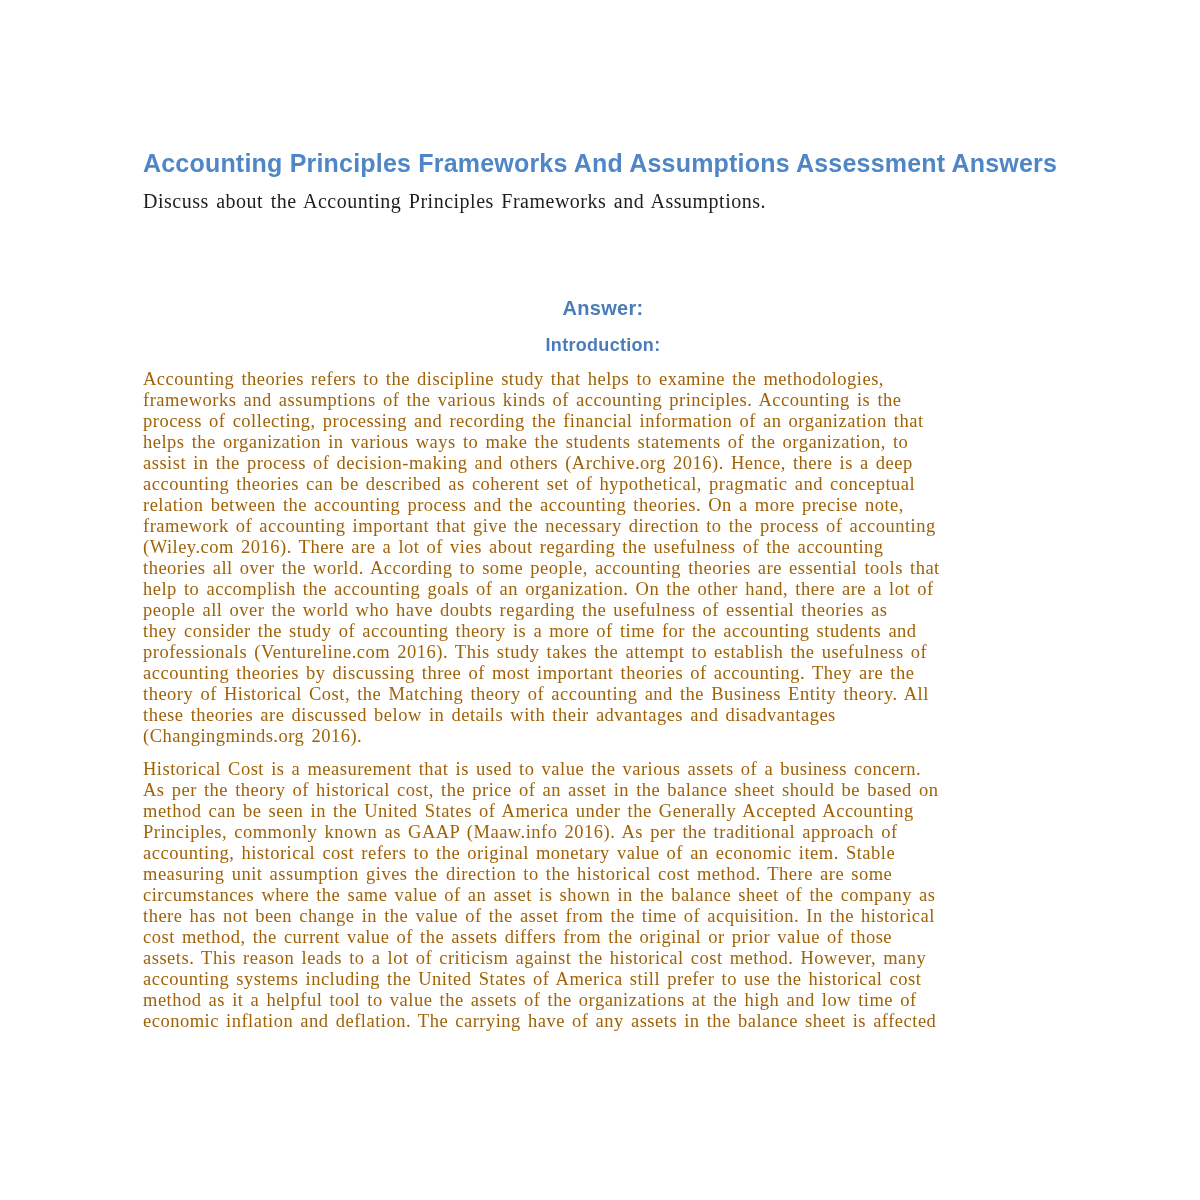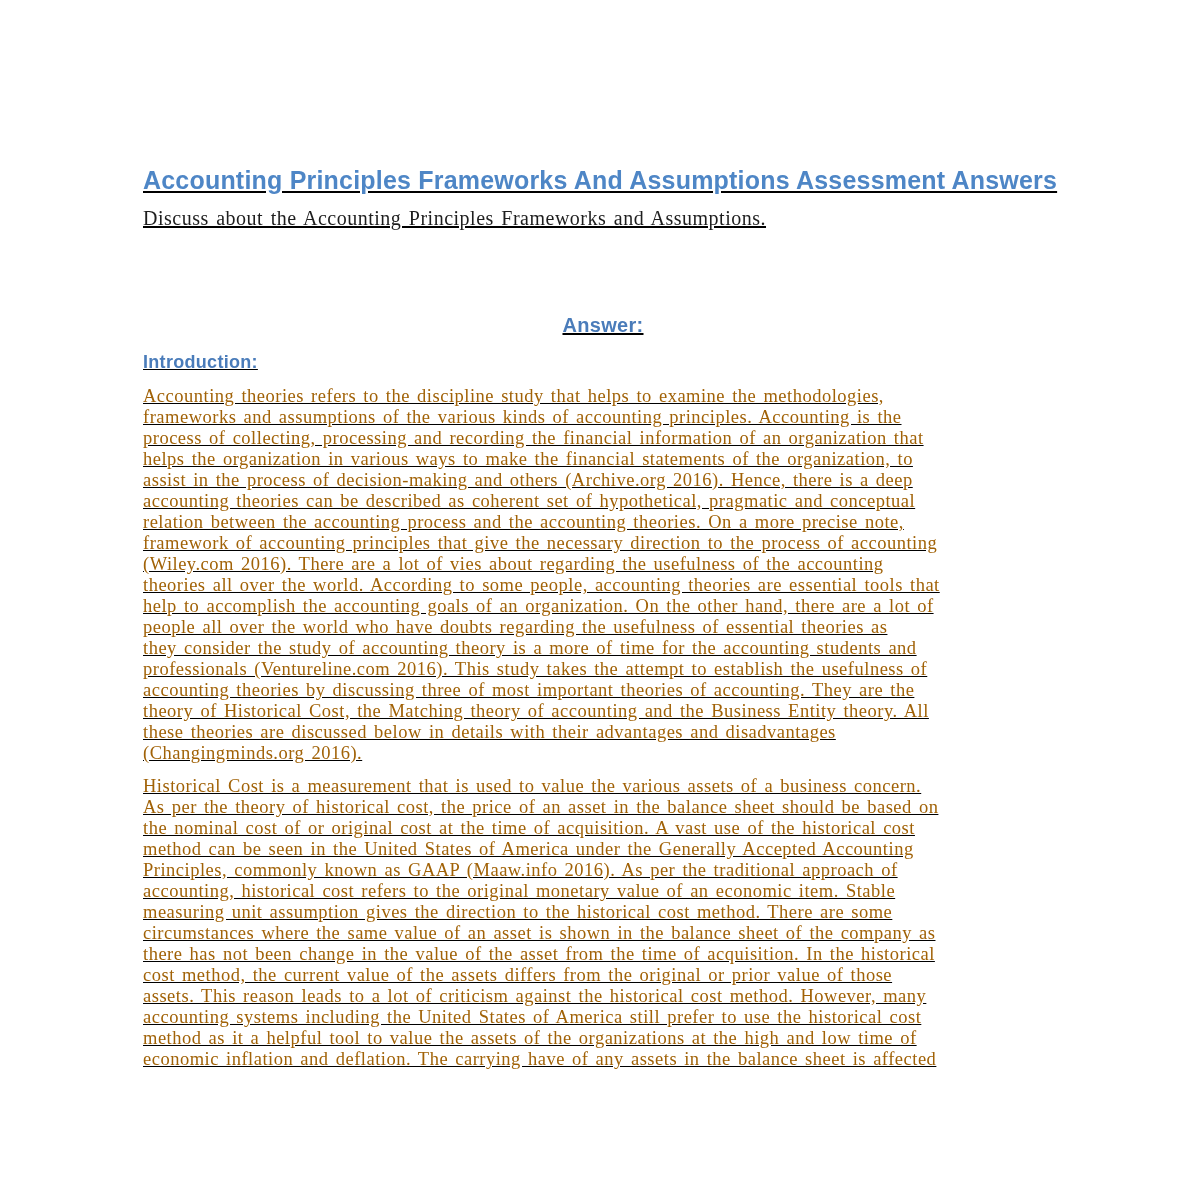--- a/index.html
+++ b/index.html
@@ -10,23 +10,22 @@
   body {
     width: 1200px;
     height: 1200px;
     position: relative;
     font-family: "Liberation Serif", serif;
     overflow: hidden;
   }
   .page {
     position: absolute;
     left: 143px;
-    top: 17px;
+    top: 0;
     width: 920px;
-    text-decoration: underline;
   }
   .doc-title {
     margin: 147px 0 0 0;
     font-family: "Liberation Sans", sans-serif;
     font-weight: 700;
     font-size: 25px;
     line-height: 32px;
     color: #4e86c6;
     letter-spacing: 0.2px;
   }
@@ -49,20 +48,21 @@
     text-align: center;
   }
   .intro-heading {
     margin: 16px 0 0 0;
     font-family: "Liberation Sans", sans-serif;
     font-weight: 700;
     font-size: 18px;
     line-height: 21px;
     color: #4a7cba;
     letter-spacing: 0.3px;
+    text-align: center;
   }
   .para {
     margin: 13px 0 0 0;
     font-size: 18.5px;
     color: #a16207;
   }
   .para + .para {
     margin-top: 12px;
   }
   .para .line {
@@ -82,41 +82,40 @@
   <p class="question">Discuss about the Accounting Principles Frameworks and Assumptions.</p>
 
   <h2 class="answer-heading">Answer:</h2>
 
   <h3 class="intro-heading">Introduction:</h3>
 
   <div class="para">
       <div class="line">Accounting theories refers to the discipline study that helps to examine the methodologies,</div>
       <div class="line">frameworks and assumptions of the various kinds of accounting principles. Accounting is the</div>
       <div class="line">process of collecting, processing and recording the financial information of an organization that</div>
-      <div class="line">helps the organization in various ways to make the financial statements of the organization, to</div>
+      <div class="line">helps the organization in various ways to make the students statements of the organization, to</div>
       <div class="line">assist in the process of decision-making and others (Archive.org 2016). Hence, there is a deep</div>
       <div class="line">accounting theories can be described as coherent set of hypothetical, pragmatic and conceptual</div>
       <div class="line">relation between the accounting process and the accounting theories. On a more precise note,</div>
-      <div class="line">framework of accounting principles that give the necessary direction to the process of accounting</div>
+      <div class="line">framework of accounting important that give the necessary direction to the process of accounting</div>
       <div class="line">(Wiley.com 2016). There are a lot of vies about regarding the usefulness of the accounting</div>
       <div class="line">theories all over the world. According to some people, accounting theories are essential tools that</div>
       <div class="line">help to accomplish the accounting goals of an organization. On the other hand, there are a lot of</div>
       <div class="line">people all over the world who have doubts regarding the usefulness of essential theories as</div>
       <div class="line">they consider the study of accounting theory is a more of time for the accounting students and</div>
       <div class="line">professionals (Ventureline.com 2016). This study takes the attempt to establish the usefulness of</div>
       <div class="line">accounting theories by discussing three of most important theories of accounting. They are the</div>
       <div class="line">theory of Historical Cost, the Matching theory of accounting and the Business Entity theory. All</div>
       <div class="line">these theories are discussed below in details with their advantages and disadvantages</div>
       <div class="line">(Changingminds.org 2016).</div>
     </div>
 
   <div class="para">
       <div class="line">Historical Cost is a measurement that is used to value the various assets of a business concern.</div>
       <div class="line">As per the theory of historical cost, the price of an asset in the balance sheet should be based on</div>
-      <div class="line">the nominal cost of or original cost at the time of acquisition. A vast use of the historical cost</div>
       <div class="line">method can be seen in the United States of America under the Generally Accepted Accounting</div>
       <div class="line">Principles, commonly known as GAAP (Maaw.info 2016). As per the traditional approach of</div>
       <div class="line">accounting, historical cost refers to the original monetary value of an economic item. Stable</div>
       <div class="line">measuring unit assumption gives the direction to the historical cost method. There are some</div>
       <div class="line">circumstances where the same value of an asset is shown in the balance sheet of the company as</div>
       <div class="line">there has not been change in the value of the asset from the time of acquisition. In the historical</div>
       <div class="line">cost method, the current value of the assets differs from the original or prior value of those</div>
       <div class="line">assets. This reason leads to a lot of criticism against the historical cost method. However, many</div>
       <div class="line">accounting systems including the United States of America still prefer to use the historical cost</div>
       <div class="line">method as it a helpful tool to value the assets of the organizations at the high and low time of</div>

